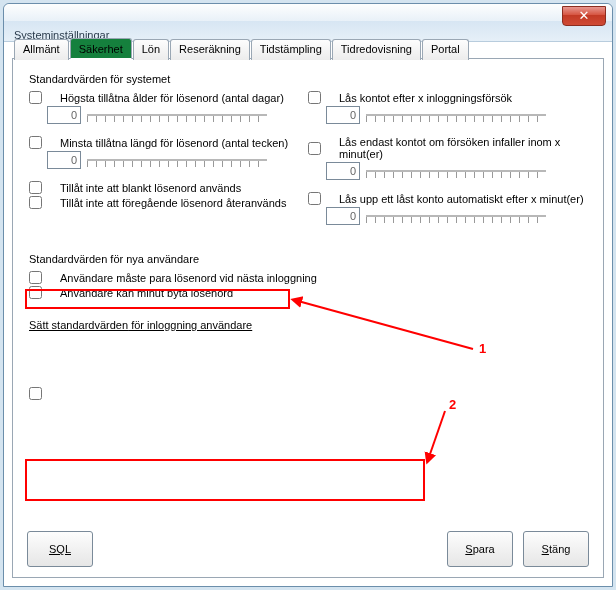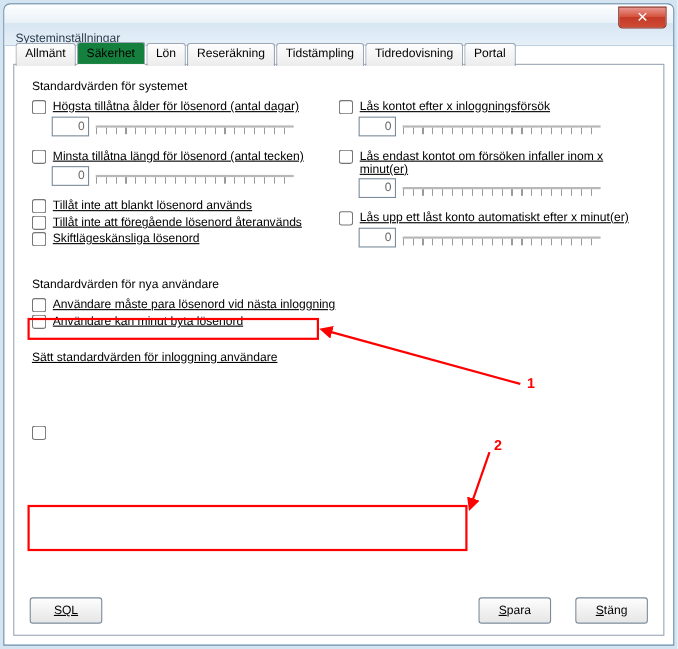--- a/index.html
+++ b/index.html
@@ -84,23 +84,23 @@
     background: #fff;
     position: absolute;
     left: 0; right: 0; top: 20px; bottom: 0;
     padding: 14px 16px;
   }
   .section-hdr { font-weight: normal; margin-bottom: 6px; }
   .row { display: flex; }
   .col { width: 50%; }
   .opt {
     display: flex;
-    gap: 6px;
+    align-items: center;
+    gap: 18px;
     margin-bottom: 2px;
-    text-decoration: underline;
   }
   .opt input[type=checkbox] {
     width: 13px; height: 13px;
     margin: 0;
   }
   .slider-row {
     display: flex;
     align-items: center;
     gap: 6px;
     margin: 2px 0 12px 18px;
@@ -160,30 +160,30 @@
     cursor: pointer;
   }
   .footer {
     position: absolute;
     left: 14px; right: 14px; bottom: 10px;
     display:flex;
     justify-content: space-between;
   }
   .btn {
     min-width: 66px;
-    height: 24px;
+    height: 36px;
     border: 1px solid #7a8a99;
     background: linear-gradient(#fdfdfd,#e6e6e6);
     border-radius: 3px;
     padding: 0 12px;
     cursor: pointer;
     font-size: 11px;
     margin-top: 37px;
   }
-  .btn-group { display:flex; gap:22px; }
+  .btn-group { display:flex; gap:10px; }
   .anno-label {
     position: absolute;
     color: #f00;
     font-weight: bold;
     font-size: 13px;
   }
 </style>
 </head>
 <body>
 
@@ -236,24 +236,20 @@
               </div>
           </div>
 
           <div class="opt">
             <input type="checkbox" style="">
             <span>Tillåt inte att blankt lösenord används</span>
           </div>
           <div class="opt">
             <input type="checkbox" style="">
             <span>Tillåt inte att föregående lösenord återanvänds</span>
-          </div>
-          <div class="opt">
-            <input type="checkbox" style="">
-            <span>Skiftlägeskänsliga lösenord</span>
           </div>
         </div>
 
         <div class="col">
           <div class="opt">
             <input type="checkbox" style="">
             <span>Lås kontot efter x inloggningsförsök</span>
           </div>
           <div class="slider-row">
             <input class="numbox" value="0" style="">

